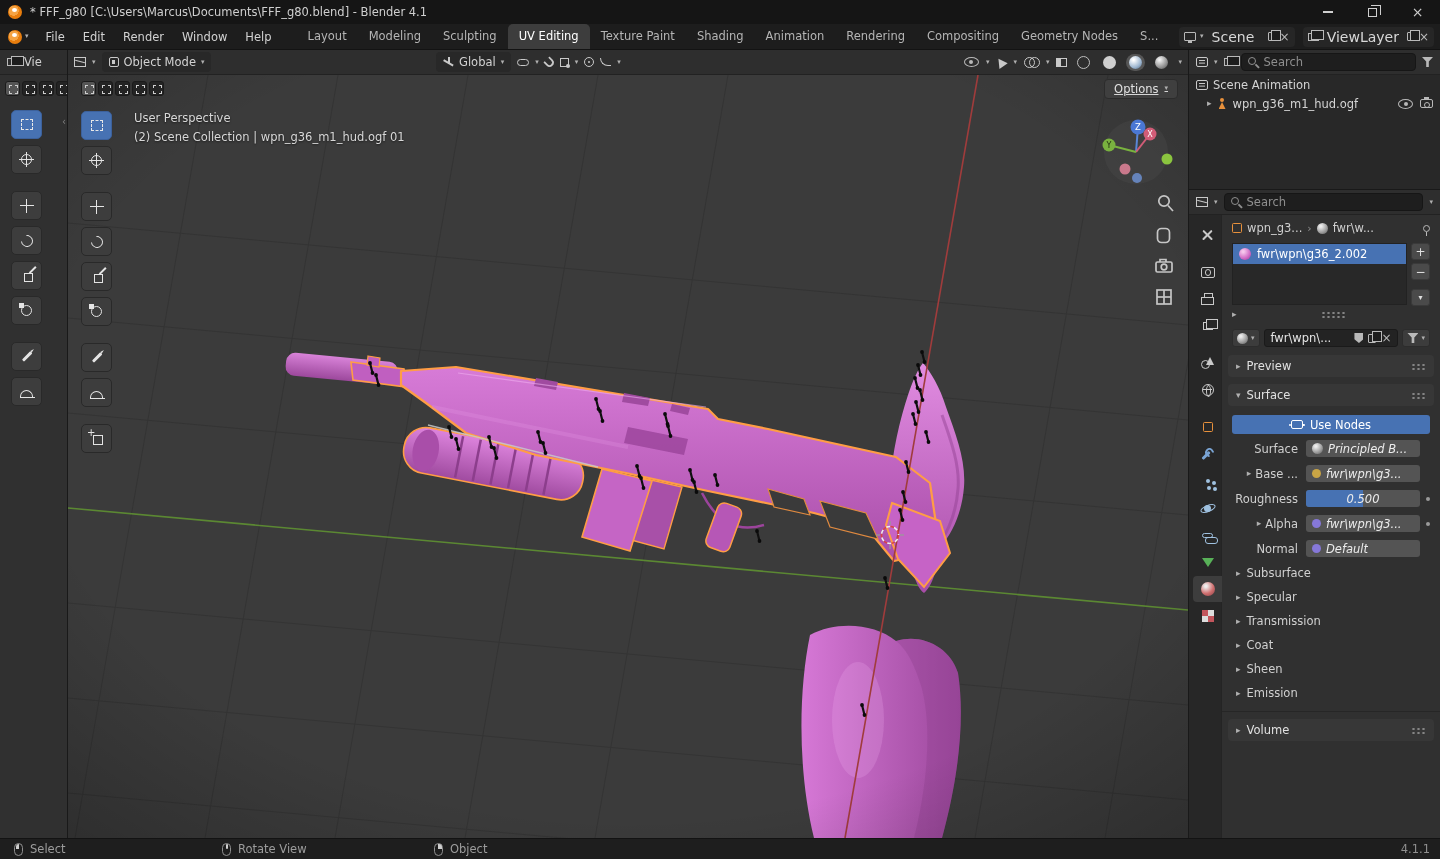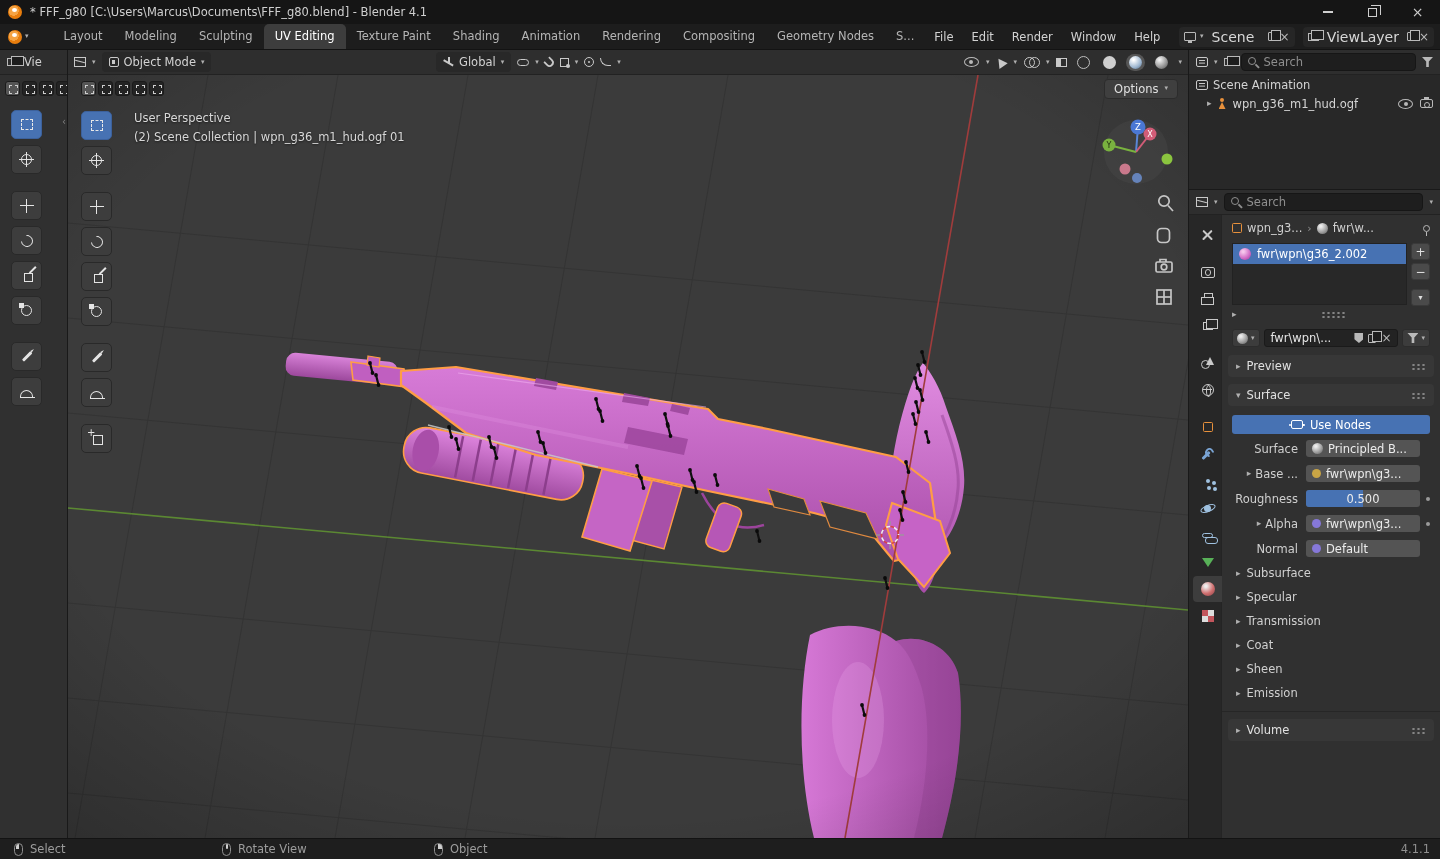--- a/index.html
+++ b/index.html
@@ -134,21 +134,21 @@
   .ti-add-cube::before{content:"+";position:absolute;left:-7px;top:-9px;font-size:10px;color:#e4e4e4;}
 
   
   .viewport{position:absolute;left:68px;top:50px;width:1120px;bottom:21px;background:#3b3b3b;}
   .vph{padding:0 6px;}
   .vph .menu-item{padding:0 8px;margin-top:36px;}
   .mode-select,.orient{display:flex;align-items:center;gap:5px;background:#282828;border-radius:4px;height:20px;padding:0 7px;}
   .vph-right{margin-left:auto;display:flex;align-items:center;gap:7px;}
   .vp-canvas{position:absolute;left:0;top:25px;right:0;bottom:0;overflow:hidden;}
   .vp-canvas svg{position:absolute;inset:0;}
-  .vp-toolrow{position:absolute;left:0;right:0;top:0;height:27px;display:flex;align-items:center;padding:0 10px;}
+  .vp-toolrow{position:absolute;left:0;right:0;top:0;height:27px;display:flex;align-items:center;padding:0 10px;text-decoration:underline;}
   .vp-toolrow .mini-row{margin-left:3px;}
   .options-btn{margin-left:auto;display:flex;align-items:center;gap:6px;background:#3f3f3f;border:1px solid #2c2c2c;border-radius:4px;height:20px;padding:0 9px;font-size:11.5px;color:#e0e0e0;}
   .vp-text{position:absolute;left:66px;top:36px;font-size:11.5px;color:#d8d8d8;text-shadow:0 1px 2px rgba(0,0,0,.55);}
   .vp-text .sub{margin-top:5px;}
   .viewport .toolcol{left:13px;top:36px;}
 
   
   .outliner{position:absolute;right:0;top:50px;width:252px;height:140px;background:#282828;border-left:1px solid #191919;border-bottom:1px solid #191919;overflow:hidden;}
   .search{display:flex;align-items:center;gap:5px;background:#1e1e1e;border:1px solid #161616;border-radius:4px;height:18px;padding:0 6px;color:#8f8f8f;font-size:11.5px;flex:1;}
   .ol-row{height:19px;display:flex;align-items:center;gap:5px;padding:0 7px;font-size:11.5px;color:#d4d4d4;}
@@ -178,21 +178,21 @@
   .grip-dots{width:24px;height:7px;background-image:radial-gradient(circle,#858585 1px,transparent 1.3px);background-size:5px 4px;margin:0 auto;}
   .grip-dots.r{width:15px;margin:0 0 0 auto;}
   .datablock-row{display:flex;align-items:center;gap:4px;padding:0 10px;margin-top:7px;height:20px;}
   .db-browse,.db-filter{display:flex;align-items:center;gap:3px;background:#3c3c3c;border:1px solid #2c2c2c;border-radius:3px;height:18px;padding:0 4px;}
   .db-name{flex:1;display:flex;align-items:center;gap:5px;background:#232323;border:1px solid #1a1a1a;border-radius:3px;height:18px;padding:0 6px;color:#e5e5e5;white-space:nowrap;}
   .db-name .i-shield{margin-left:auto;}
   .panel-hdr{height:22px;display:flex;align-items:center;gap:6px;padding:0 8px;background:#373737;border-radius:4px;margin:7px 6px 0;color:#e0e0e0;}
   .use-nodes{height:19px;margin:9px 10px 2px;background:#4772b3;border-radius:3px;display:flex;align-items:center;justify-content:center;gap:7px;color:#fff;}
   .prow{display:flex;align-items:center;height:25px;padding:0 4px 0 10px;}
   .plabel{flex:0 0 74px;text-align:right;color:#cfcfcf;padding-right:8px;display:flex;justify-content:flex-end;align-items:center;gap:4px;white-space:nowrap;}
-  .pval{flex:1;display:flex;}
+  .pval{flex:1;display:flex;font-style:italic;}
   .field{flex:1;height:17px;background:#545454;border-radius:3px;display:flex;align-items:center;gap:5px;padding:0 6px;color:#ececec;position:relative;overflow:hidden;white-space:nowrap;}
   .field .fv{overflow:hidden;text-overflow:clip;}
   .field.slider .num{position:absolute;inset:0;display:flex;align-items:center;justify-content:center;}
   .field .fill{position:absolute;left:0;top:0;bottom:0;background:#4772b3;}
   .kdot-col{flex:0 0 16px;display:flex;justify-content:center;}
   .kdot{width:4px;height:4px;border-radius:50%;background:#9a9a9a;}
   .section-row{height:24px;display:flex;align-items:center;gap:6px;padding:0 14px;color:#d0d0d0;}
   .panel-sep{height:1px;background:#262626;margin:6px 0;}
 
   
@@ -255,39 +255,39 @@
           <span class="g-close">×</span>
         </div>
     </div>
   </div>
 
   <div class="menubar">
     <div class="blender-menu">
       <span class="blogo"></span>
       <span class="caret">▾</span>
     </div>
+    <div id="top-menus">
+        <div class="menu-item">File</div>
+        <div class="menu-item">Edit</div>
+        <div class="menu-item">Render</div>
+        <div class="menu-item">Window</div>
+        <div class="menu-item">Help</div>
+      </div>
     <div id="ws-tabs">
         <div class="ws-tab">Layout</div>
         <div class="ws-tab">Modeling</div>
         <div class="ws-tab">Sculpting</div>
         <div class="ws-tab active">UV Editing</div>
         <div class="ws-tab">Texture Paint</div>
         <div class="ws-tab">Shading</div>
         <div class="ws-tab">Animation</div>
         <div class="ws-tab">Rendering</div>
         <div class="ws-tab">Compositing</div>
         <div class="ws-tab">Geometry Nodes</div>
         <div class="ws-tab">S...</div>
-      </div>
-    <div id="top-menus">
-        <div class="menu-item">File</div>
-        <div class="menu-item">Edit</div>
-        <div class="menu-item">Render</div>
-        <div class="menu-item">Window</div>
-        <div class="menu-item">Help</div>
       </div>
     <div class="mb-right">
       <div class="sel-group">
         <span class="i-screen"></span>
         <span class="caret">▾</span>
         <span class="sel-text">Scene</span>
         <span class="i-copy"></span>
         <span class="i-x">×</span>
       </div>
       <div class="sel-group">

